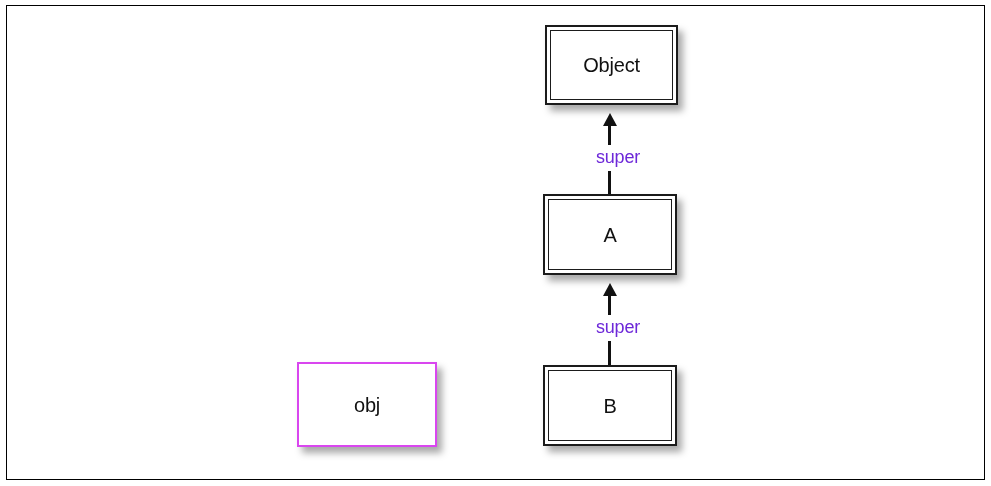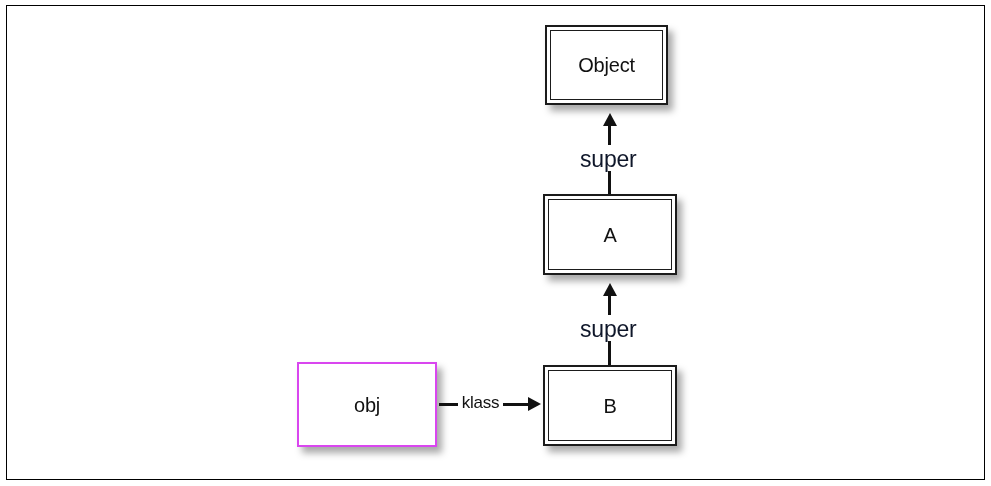--- a/index.html
+++ b/index.html
@@ -60,21 +60,21 @@
     align-items: center;
     justify-content: center;
     box-sizing: border-box;
   }
   
   .node.object-box {
     border: 2px solid #d946ef;
     box-shadow: 5px 6px 7px rgba(0,0,0,0.34);
   }
 
-  #node-object { left: 545px; top: 25px;  width: 123px; height: 80px; }
+  #node-object { left: 545px; top: 25px;  width: 133px; height: 80px; }
   #node-a      { left: 543px; top: 194px; width: 134px; height: 81px; }
   #node-b      { left: 543px; top: 365px; width: 134px; height: 81px; }
   #node-obj    { left: 297px; top: 362px; width: 140px; height: 85px; }
 
   
   .super-edge {
     position: absolute;
     width: 60px;
   }
   .super-edge .stem-top,
@@ -91,24 +91,24 @@
     width: 0;
     height: 0;
     border-left: 7px solid transparent;
     border-right: 7px solid transparent;
     border-bottom: 13px solid #111111;
   }
   .super-edge .edge-label {
     position: absolute;
     left: 0;
     width: 60px;
-    text-align: left;
-    font-family: "Liberation Sans", sans-serif;
-    font-size: 23px;
-    color: #0f172a;
+    text-align: right;
+    font-family: "Liberation Sans", sans-serif;
+    font-size: 18px;
+    color: #6d28d9;
     line-height: 1;
     letter-spacing: -0.2px;
   }
 
   
   #edge-super-1 { left: 580px; top: 113px; height: 81px; }
   #edge-super-1 .head        { top: 0px; }
   #edge-super-1 .stem-top    { top: 12px; height: 20px; }
   #edge-super-1 .edge-label  { top: 35px; }
   #edge-super-1 .stem-bottom { top: 58px; height: 23px; }
@@ -196,20 +196,14 @@
   <div class="node class-box" id="node-b">
     <div class="inner">
       <span class="node-label">B</span>
     </div>
   </div>
 
   <div class="node object-box" id="node-obj">
     <span class="node-label">obj</span>
   </div>
 
-  <div id="edge-klass">
-    <div class="seg-left"></div>
-    <div class="edge-label">klass</div>
-    <div class="seg-right"></div>
-    <div class="head"></div>
-  </div>
 
 </div>
 
 </body></html>

